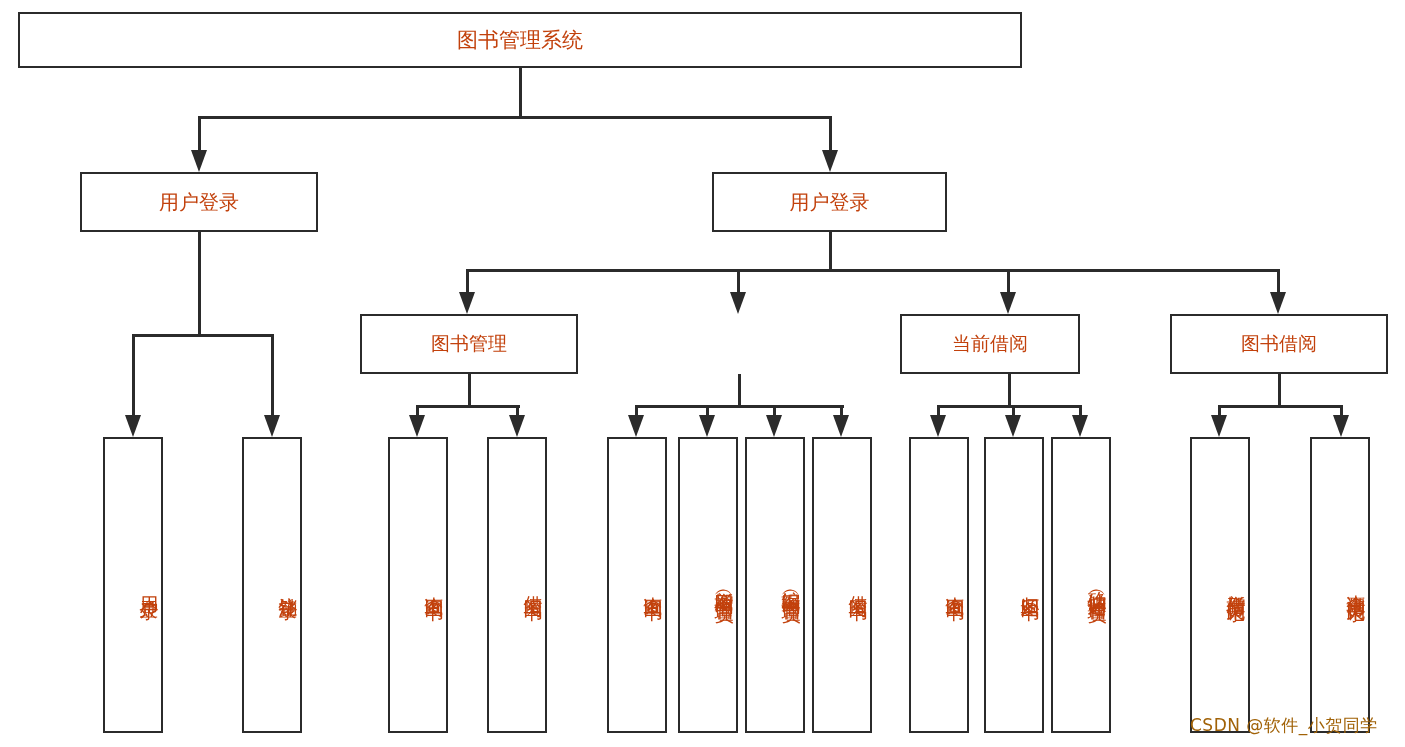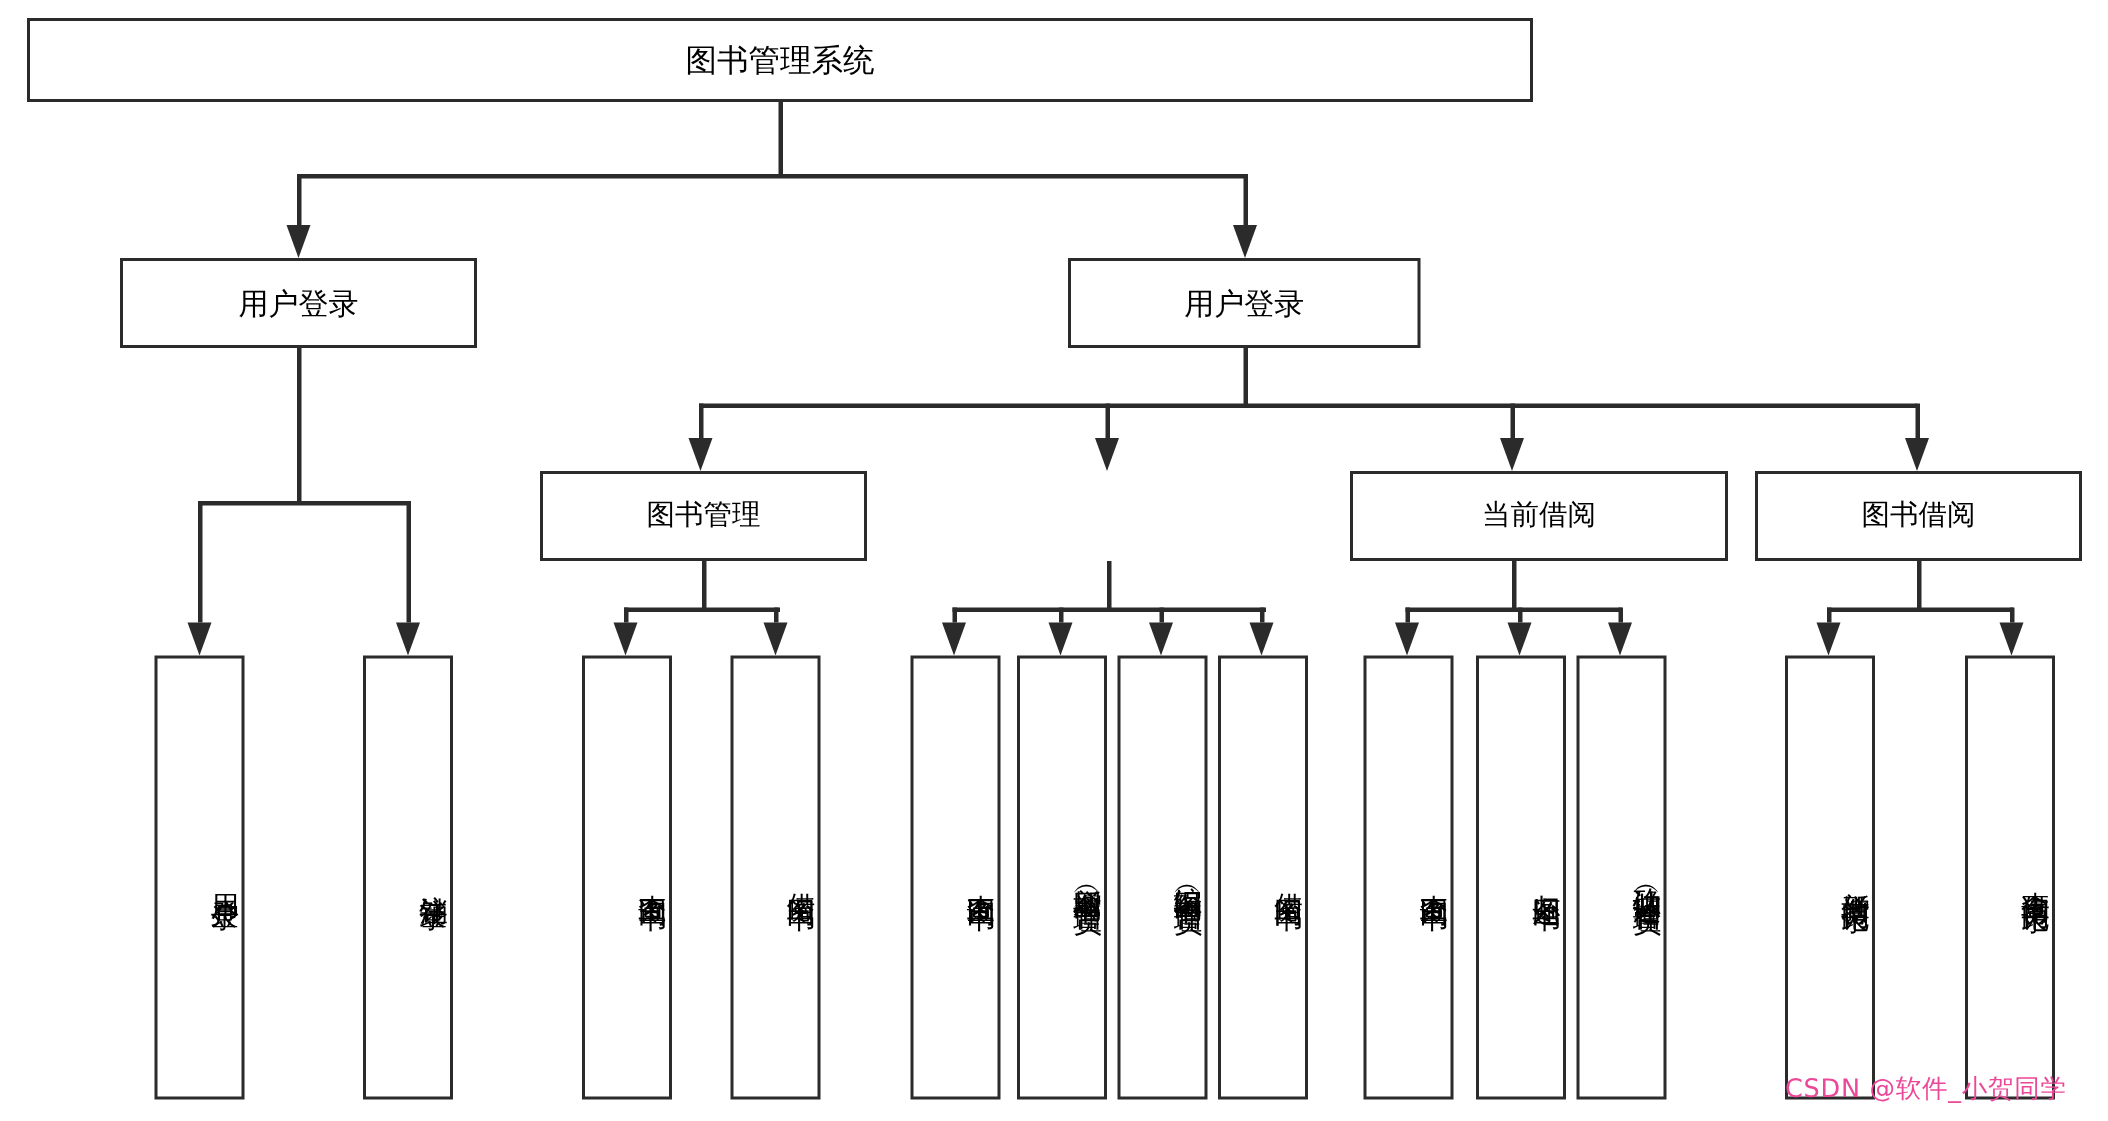--- a/index.html
+++ b/index.html
@@ -18,21 +18,21 @@
   
   .node{
     position:absolute;
     box-sizing:border-box;
     border:2.5px solid #2b2b2b;
     background:#ffffff;
     display:flex;
     align-items:center;
     justify-content:center;
     text-align:left;
-    color:#000000;
+    color:#c2410c;
     line-height:1.25;
   }
   .node.root{font-size:21px;}
   .node.lvl1{font-size:20px;}
   .node.lvl2{font-size:19px;}
   .node.leaf{
     font-size:19px;
     writing-mode:vertical-rl;
     text-orientation:upright;
     letter-spacing:2px;
@@ -61,21 +61,21 @@
     position:absolute;
     width:0;height:0;
     border-left:8px solid transparent;
     border-right:8px solid transparent;
     border-top:22px solid #2b2b2b;
   }
   
   #watermark{
     position:absolute;
     font-size:17px;
-    color:#ec4899;
+    color:#a16207;
     white-space:nowrap;
     letter-spacing:0.5px;
   }
 </style>
 </head>
 <body>
 
 <div id="canvas">
 
   <div class="vline" style="left:519px;top:68px;height:50px;"></div>
@@ -144,21 +144,21 @@
   <div class="node lvl1" style="left:80px;top:172px;width:238px;height:60px;">
     <span class="lbl">用户登录</span>
   </div>
   <div class="node lvl1" style="left:712px;top:172px;width:235px;height:60px;">
     <span class="lbl">用户登录</span>
   </div>
 
   <div class="node lvl2" style="left:360px;top:314px;width:218px;height:60px;">
     <span class="lbl">图书管理</span>
   </div>
-  <div class="node lvl2" style="left:900px;top:314px;width:252px;height:60px;">
+  <div class="node lvl2" style="left:900px;top:314px;width:180px;height:60px;">
     <span class="lbl">当前借阅</span>
   </div>
   <div class="node lvl2" style="left:1170px;top:314px;width:218px;height:60px;">
     <span class="lbl">图书借阅</span>
   </div>
 
   <div class="node leaf" style="left:103px;top:437px;width:60px;height:296px;">
     <span class="lbl">用户登录</span>
   </div>
   <div class="node leaf" style="left:242px;top:437px;width:60px;height:296px;">

